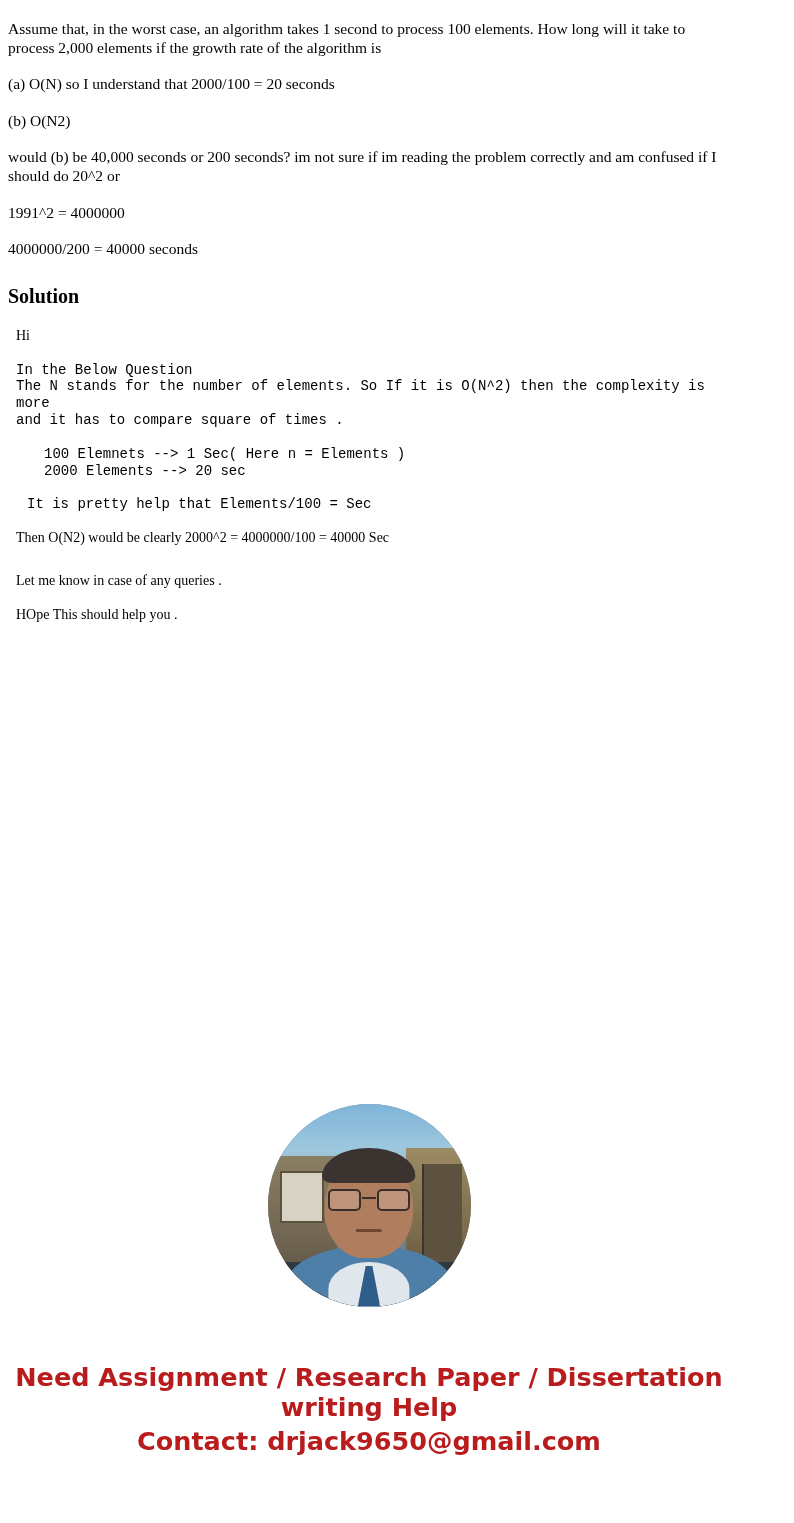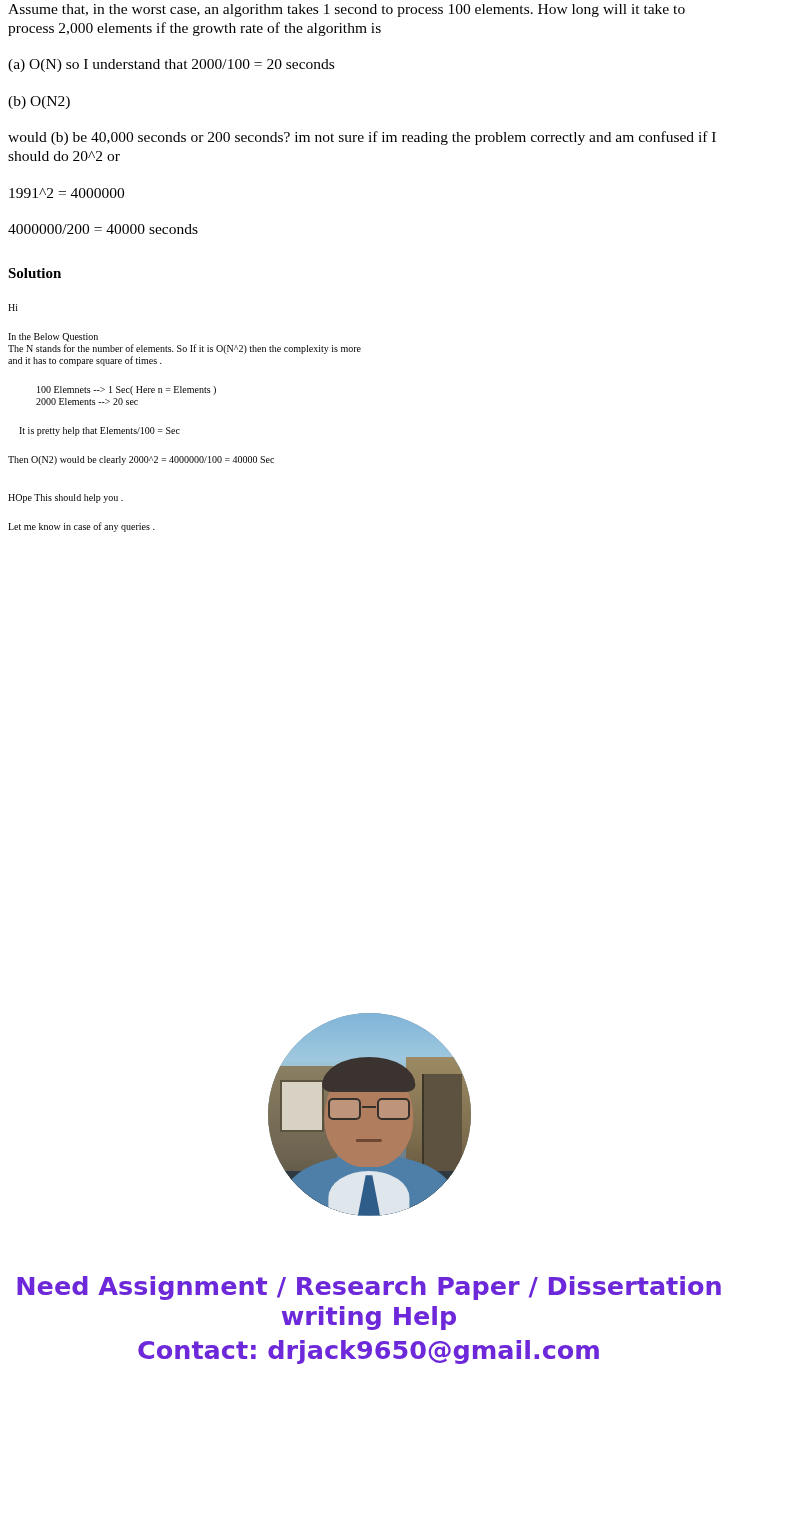--- a/index.html
+++ b/index.html
@@ -11,42 +11,43 @@
     width: 794px;
     min-height: 1523px;
     font-family: "Liberation Serif", "DejaVu Serif", serif;
     color: #000000;
     position: relative;
   }
   .page {
     width: 738px;
     min-height: 1523px;
     box-sizing: border-box;
-    padding: 0 8px 0 8px;
+    padding: 20px 8px 0 8px;
     position: relative;
   }
   p.q {
     font-size: 15.5px;
     line-height: 1.2;
     margin: 0 0 18px 0;
     max-width: 760px;
   }
   h2.solution {
-    font-size: 15px;
+    font-size: 20px;
     font-weight: bold;
     margin: 26px 0 20px 0;
     font-family: "Liberation Serif", "DejaVu Serif", serif;
   }
   p.a {
-    font-size: 10px;
+    font-size: 14px;
     line-height: 1.2;
-    margin: 0 0 17px 0;
+    margin: 0 0 17px 8px;
   }
   p.a.block {
     margin-bottom: 17px;
+    font-family: Liberation Mono, monospace;
   }
   .line {
     display: block;
   }
   .indent1 {
     padding-left: 28px;
   }
   .indent2 {
     padding-left: 11px;
   }
@@ -163,21 +164,21 @@
     background: #6e4634;
     border-radius: 2px;
   }
   .footer {
     margin-top: 55px;
     text-align: center;
     font-family: "DejaVu Sans", "Liberation Sans", sans-serif;
     font-weight: bold;
     font-size: 25.5px;
     line-height: 1.18;
-    color: #6d28d9;
+    color: #b91c1c;
     padding-bottom: 24px;
   }
   .footer .l2 {
     display: block;
   }
   .footer .l3 {
     display: block;
     margin-top: 4px;
   }
 </style>
@@ -215,23 +216,23 @@
   </p>
 
   <p class="a block">
     <span class="line indent2">It is pretty help that Elements/100 = Sec</span>
   </p>
 
   <p class="a">Then O(N2) would be clearly 2000^2 = 4000000/100 = 40000 Sec</p>
 
   <div class="gap"></div>
 
+  <p class="a">Let me know in case of any queries .</p>
+
   <p class="a">HOpe This should help you .</p>
-
-  <p class="a">Let me know in case of any queries .</p>
 
   <div class="avatar-wrap">
     <div class="avatar">
       <div class="av-sky"></div>
       <div class="av-wallL"></div>
       <div class="av-wallR"></div>
       <div class="av-doorR"></div>
       <div class="av-frameL"></div>
       <div class="av-table"></div>
       <div class="av-shoulders"></div>

